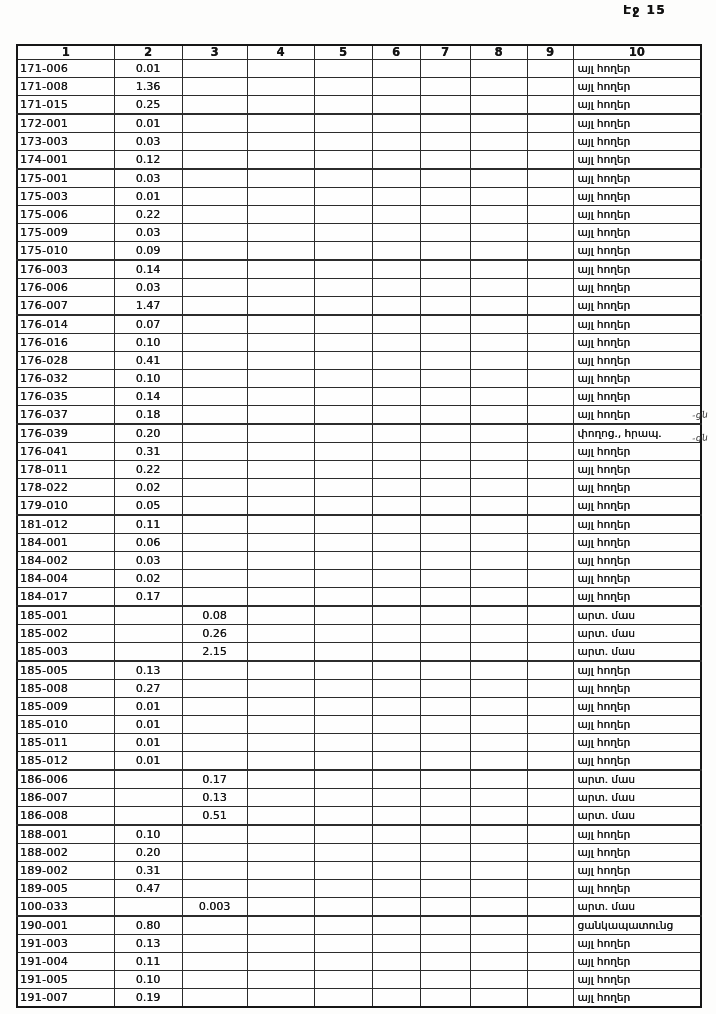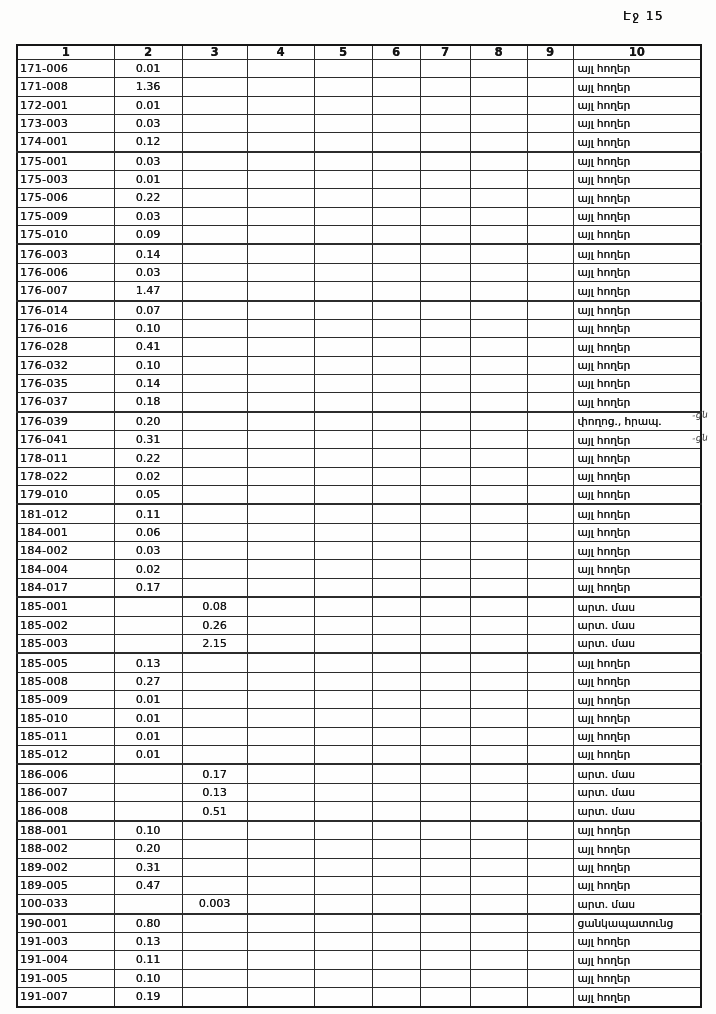--- a/index.html
+++ b/index.html
@@ -5,22 +5,22 @@
   html,body{margin:0;padding:0;}
   body{
     width:716px;height:1014px;position:relative;
     background:#fdfdfc;
     font-family:"DejaVu Sans",sans-serif;
     color:#141414;
     overflow:hidden;
   }
   .page{position:absolute;inset:0;}
   .page-number{
-    position:absolute;top:9px;left:623px;
-    font-size:12px;font-weight:normal;letter-spacing:1.5px;
+    position:absolute;top:3px;left:623px;
+    font-size:12px;font-weight:bold;letter-spacing:1.5px;
     color:#121212;text-shadow:0.3px 0 0 #121212;
   }
   table.scan{
     position:absolute;left:16px;top:44px;
     width:684px;height:964px;
     border-collapse:collapse;table-layout:fixed;
     background:#fefefe;
   }
   table.scan, table.scan th, table.scan td{
     border:1px solid #2b2b2b;
@@ -104,20 +104,32 @@
           <td class="num">1.36</td>
           <td class="num"></td>
           <td class="num"></td>
           <td class="num"></td>
           <td class="num"></td>
           <td class="num"></td>
           <td class="num"></td>
           <td class="num"></td>
           <td class="land">այլ հողեր</td>
         </tr>
+        <tr class="hb">
+          <td class="code">171-015</td>
+          <td class="num">0.25</td>
+          <td class="num"></td>
+          <td class="num"></td>
+          <td class="num"></td>
+          <td class="num"></td>
+          <td class="num"></td>
+          <td class="num"></td>
+          <td class="num"></td>
+          <td class="land">այլ հողեր</td>
+        </tr>
         <tr>
           <td class="code">172-001</td>
           <td class="num">0.01</td>
           <td class="num"></td>
           <td class="num"></td>
           <td class="num"></td>
           <td class="num"></td>
           <td class="num"></td>
           <td class="num"></td>
           <td class="num"></td>

